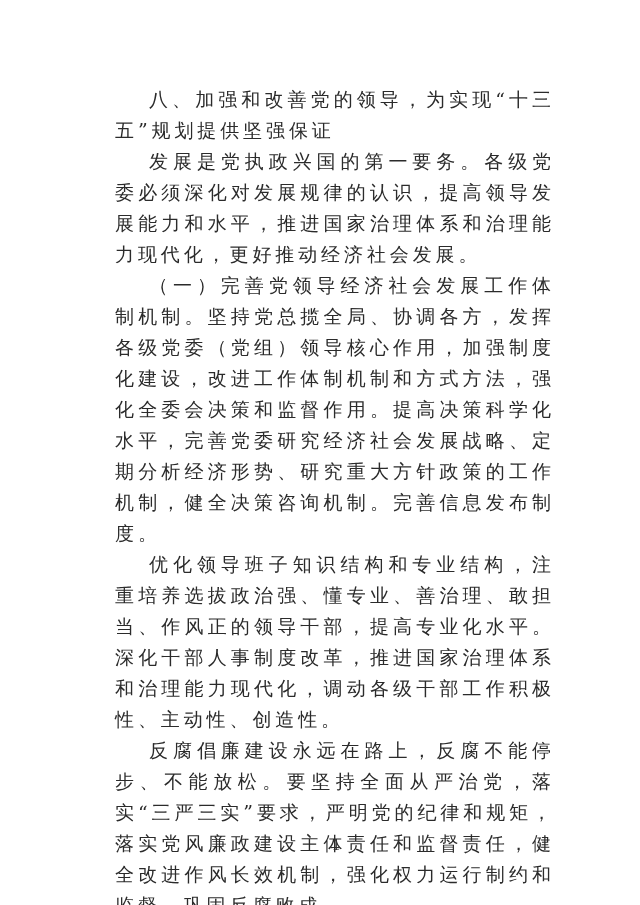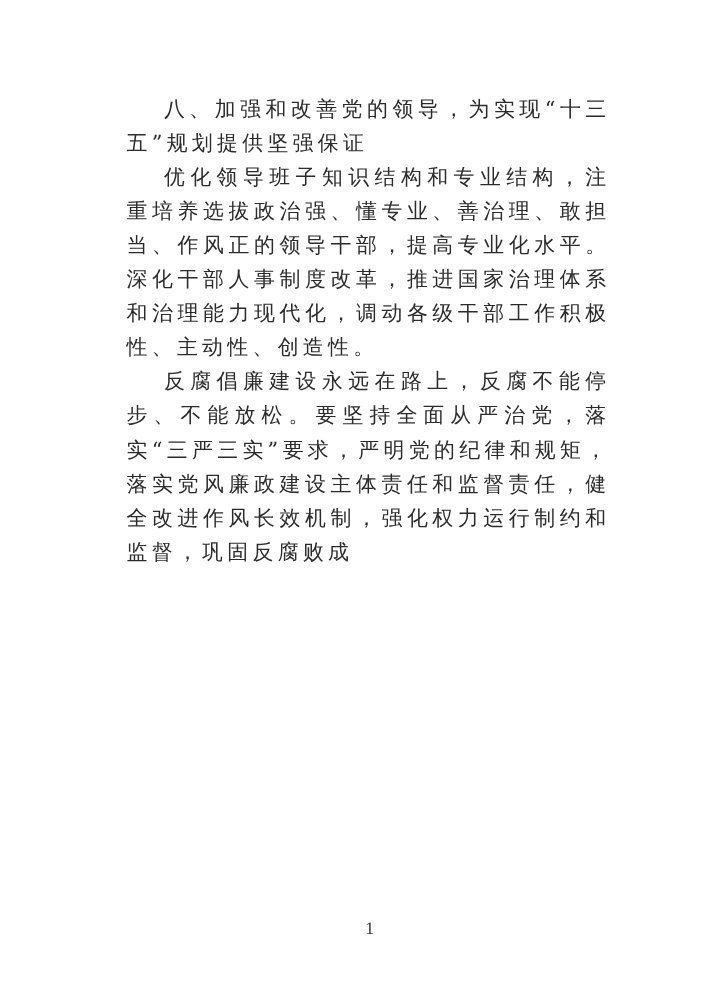--- a/index.html
+++ b/index.html
@@ -18,17 +18,19 @@
     position: absolute; left: 0; width: 640px; top: 836px; text-align: center;
     font-family: "Liberation Serif", serif; font-size: 16px; color: #333;
   }
 </style>
 </head>
 <body>
 
 <div class="page">
   <div class="content">
     <p class="para">八、加强和改善党的领导，为实现“十三五”规划提供坚强保证</p>
+    <p class="para">发展是党执政兴国的第一要务。各级党委必须深化对发展规律的认识，提高领导发展能力和水平，推进国家治理体系和治理能力现代化，更好推动经济社会发展。</p>
+    <p class="para">（一）完善党领导经济社会发展工作体制机制。坚持党总揽全局、协调各方，发挥各级党委（党组）领导核心作用，加强制度化建设，改进工作体制机制和方式方法，强化全委会决策和监督作用。提高决策科学化水平，完善党委研究经济社会发展战略、定期分析经济形势、研究重大方针政策的工作机制，健全决策咨询机制。完善信息发布制度。</p>
     <p class="para">优化领导班子知识结构和专业结构，注重培养选拔政治强、懂专业、善治理、敢担当、作风正的领导干部，提高专业化水平。深化干部人事制度改革，推进国家治理体系和治理能力现代化，调动各级干部工作积极性、主动性、创造性。</p>
     <p class="para">反腐倡廉建设永远在路上，反腐不能停步、不能放松。要坚持全面从严治党，落实“三严三实”要求，严明党的纪律和规矩，落实党风廉政建设主体责任和监督责任，健全改进作风长效机制，强化权力运行制约和监督，巩固反腐败成</p>
   </div>
   <div class="page-number">1</div>
 </div>
 
 </body></html>

